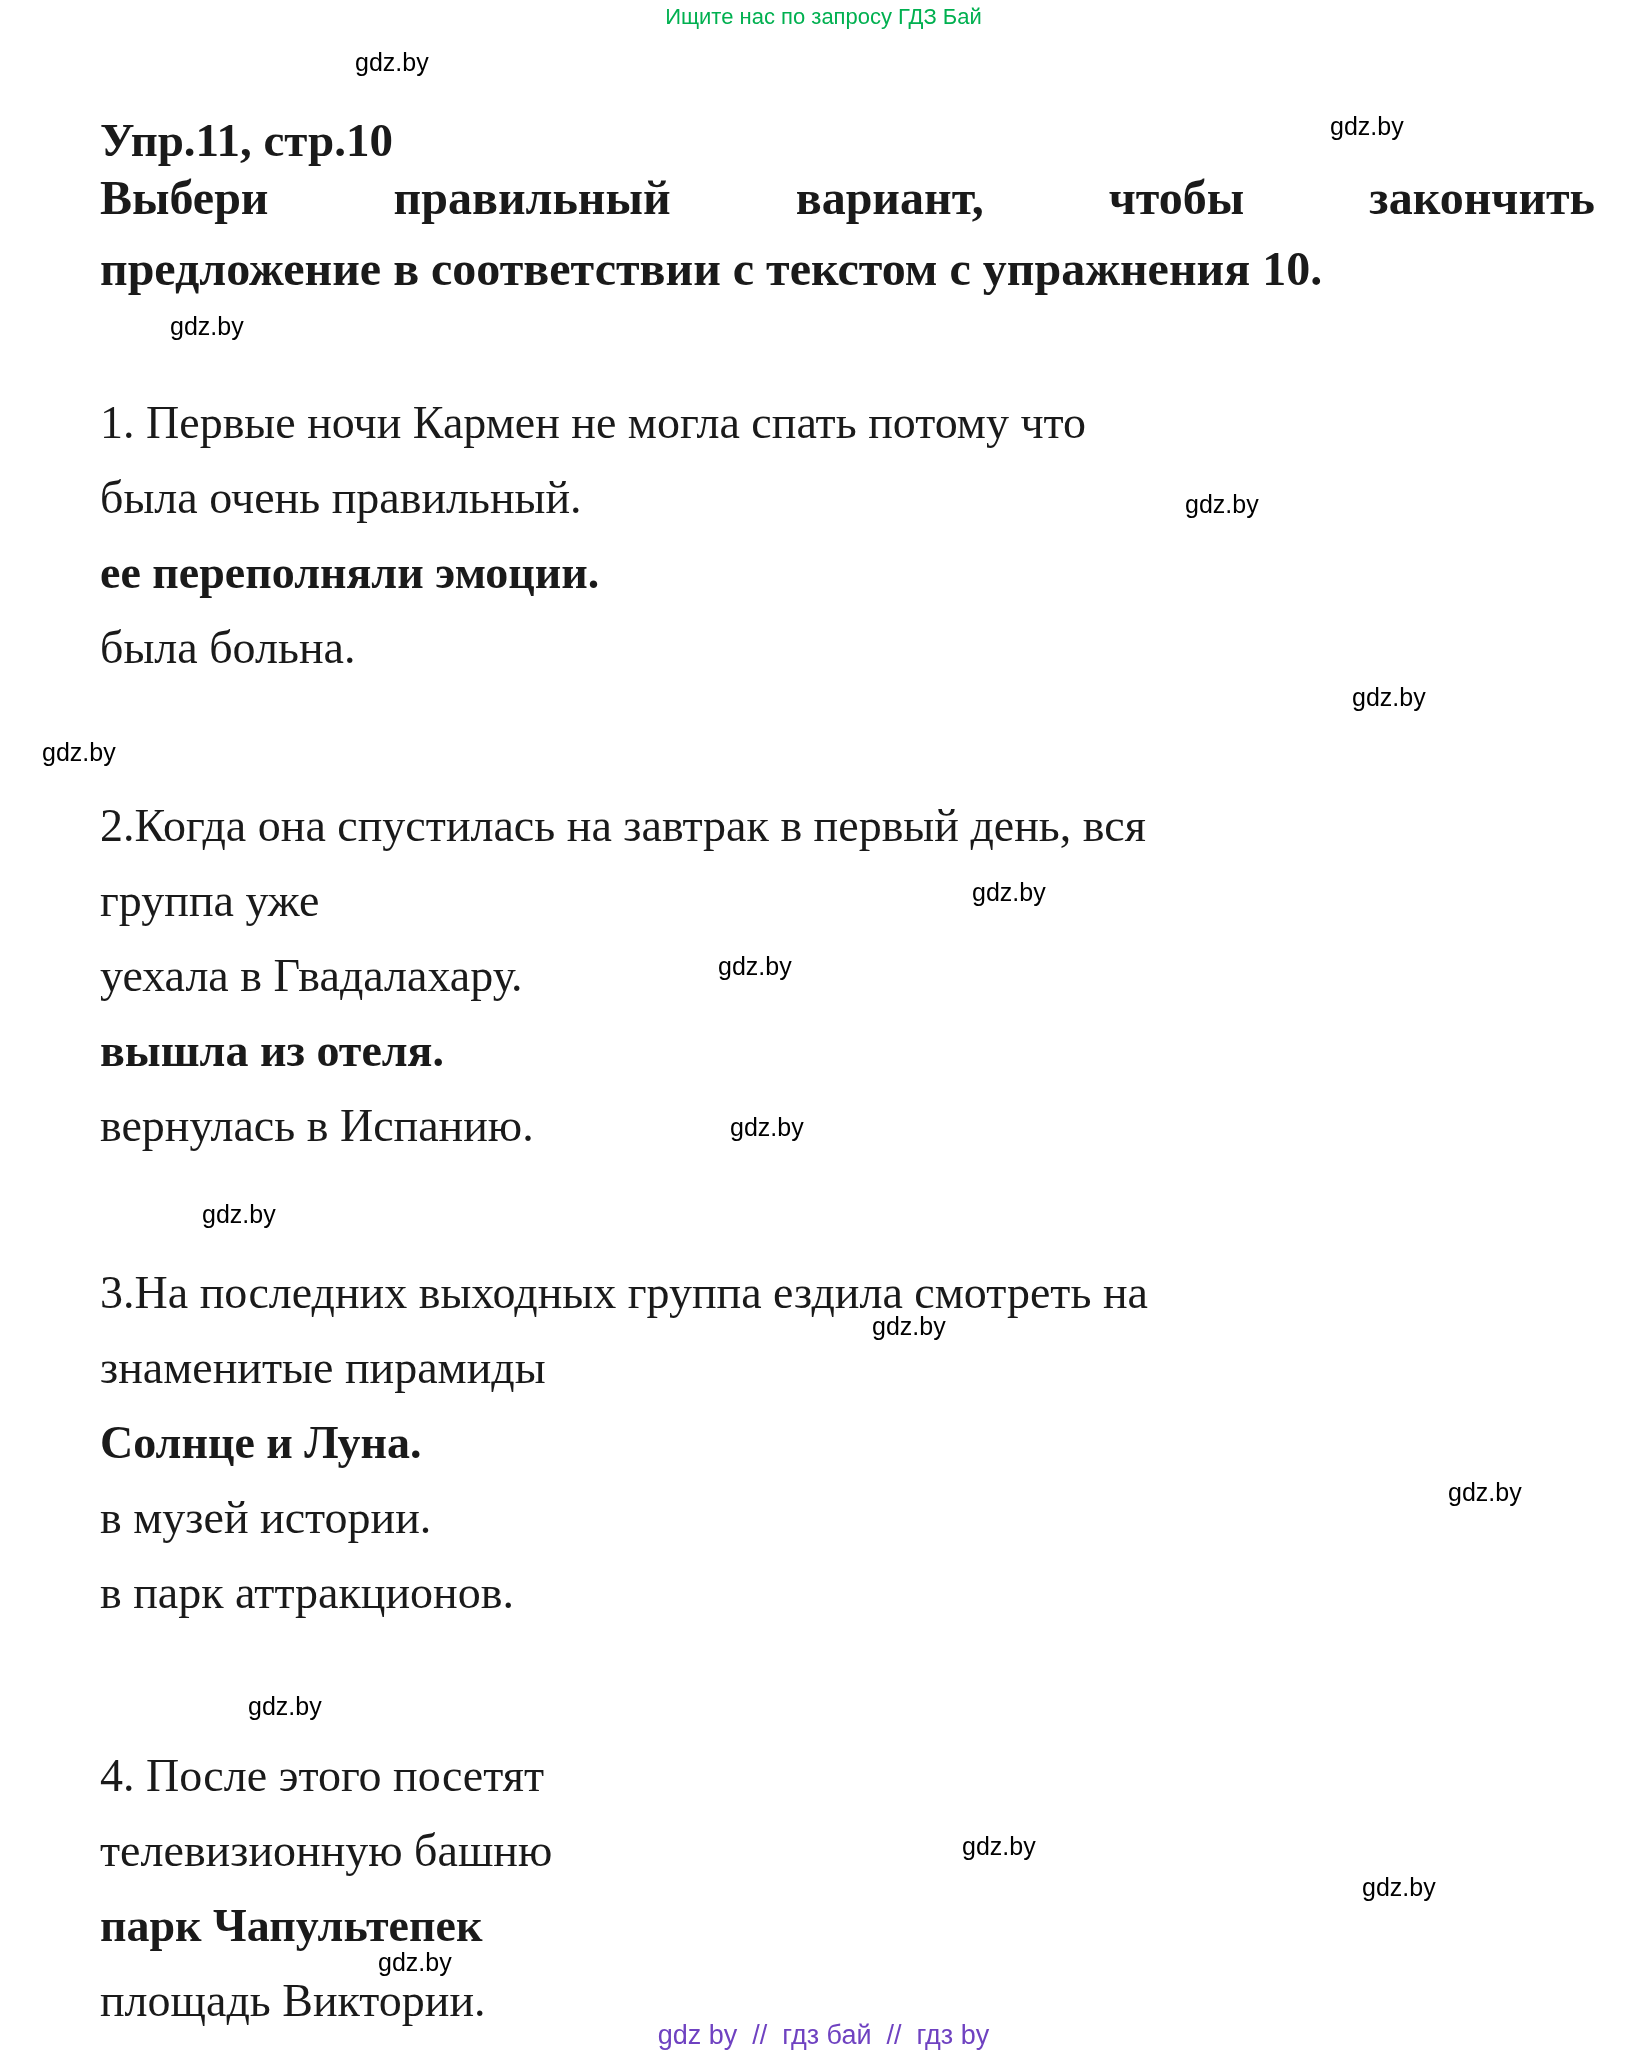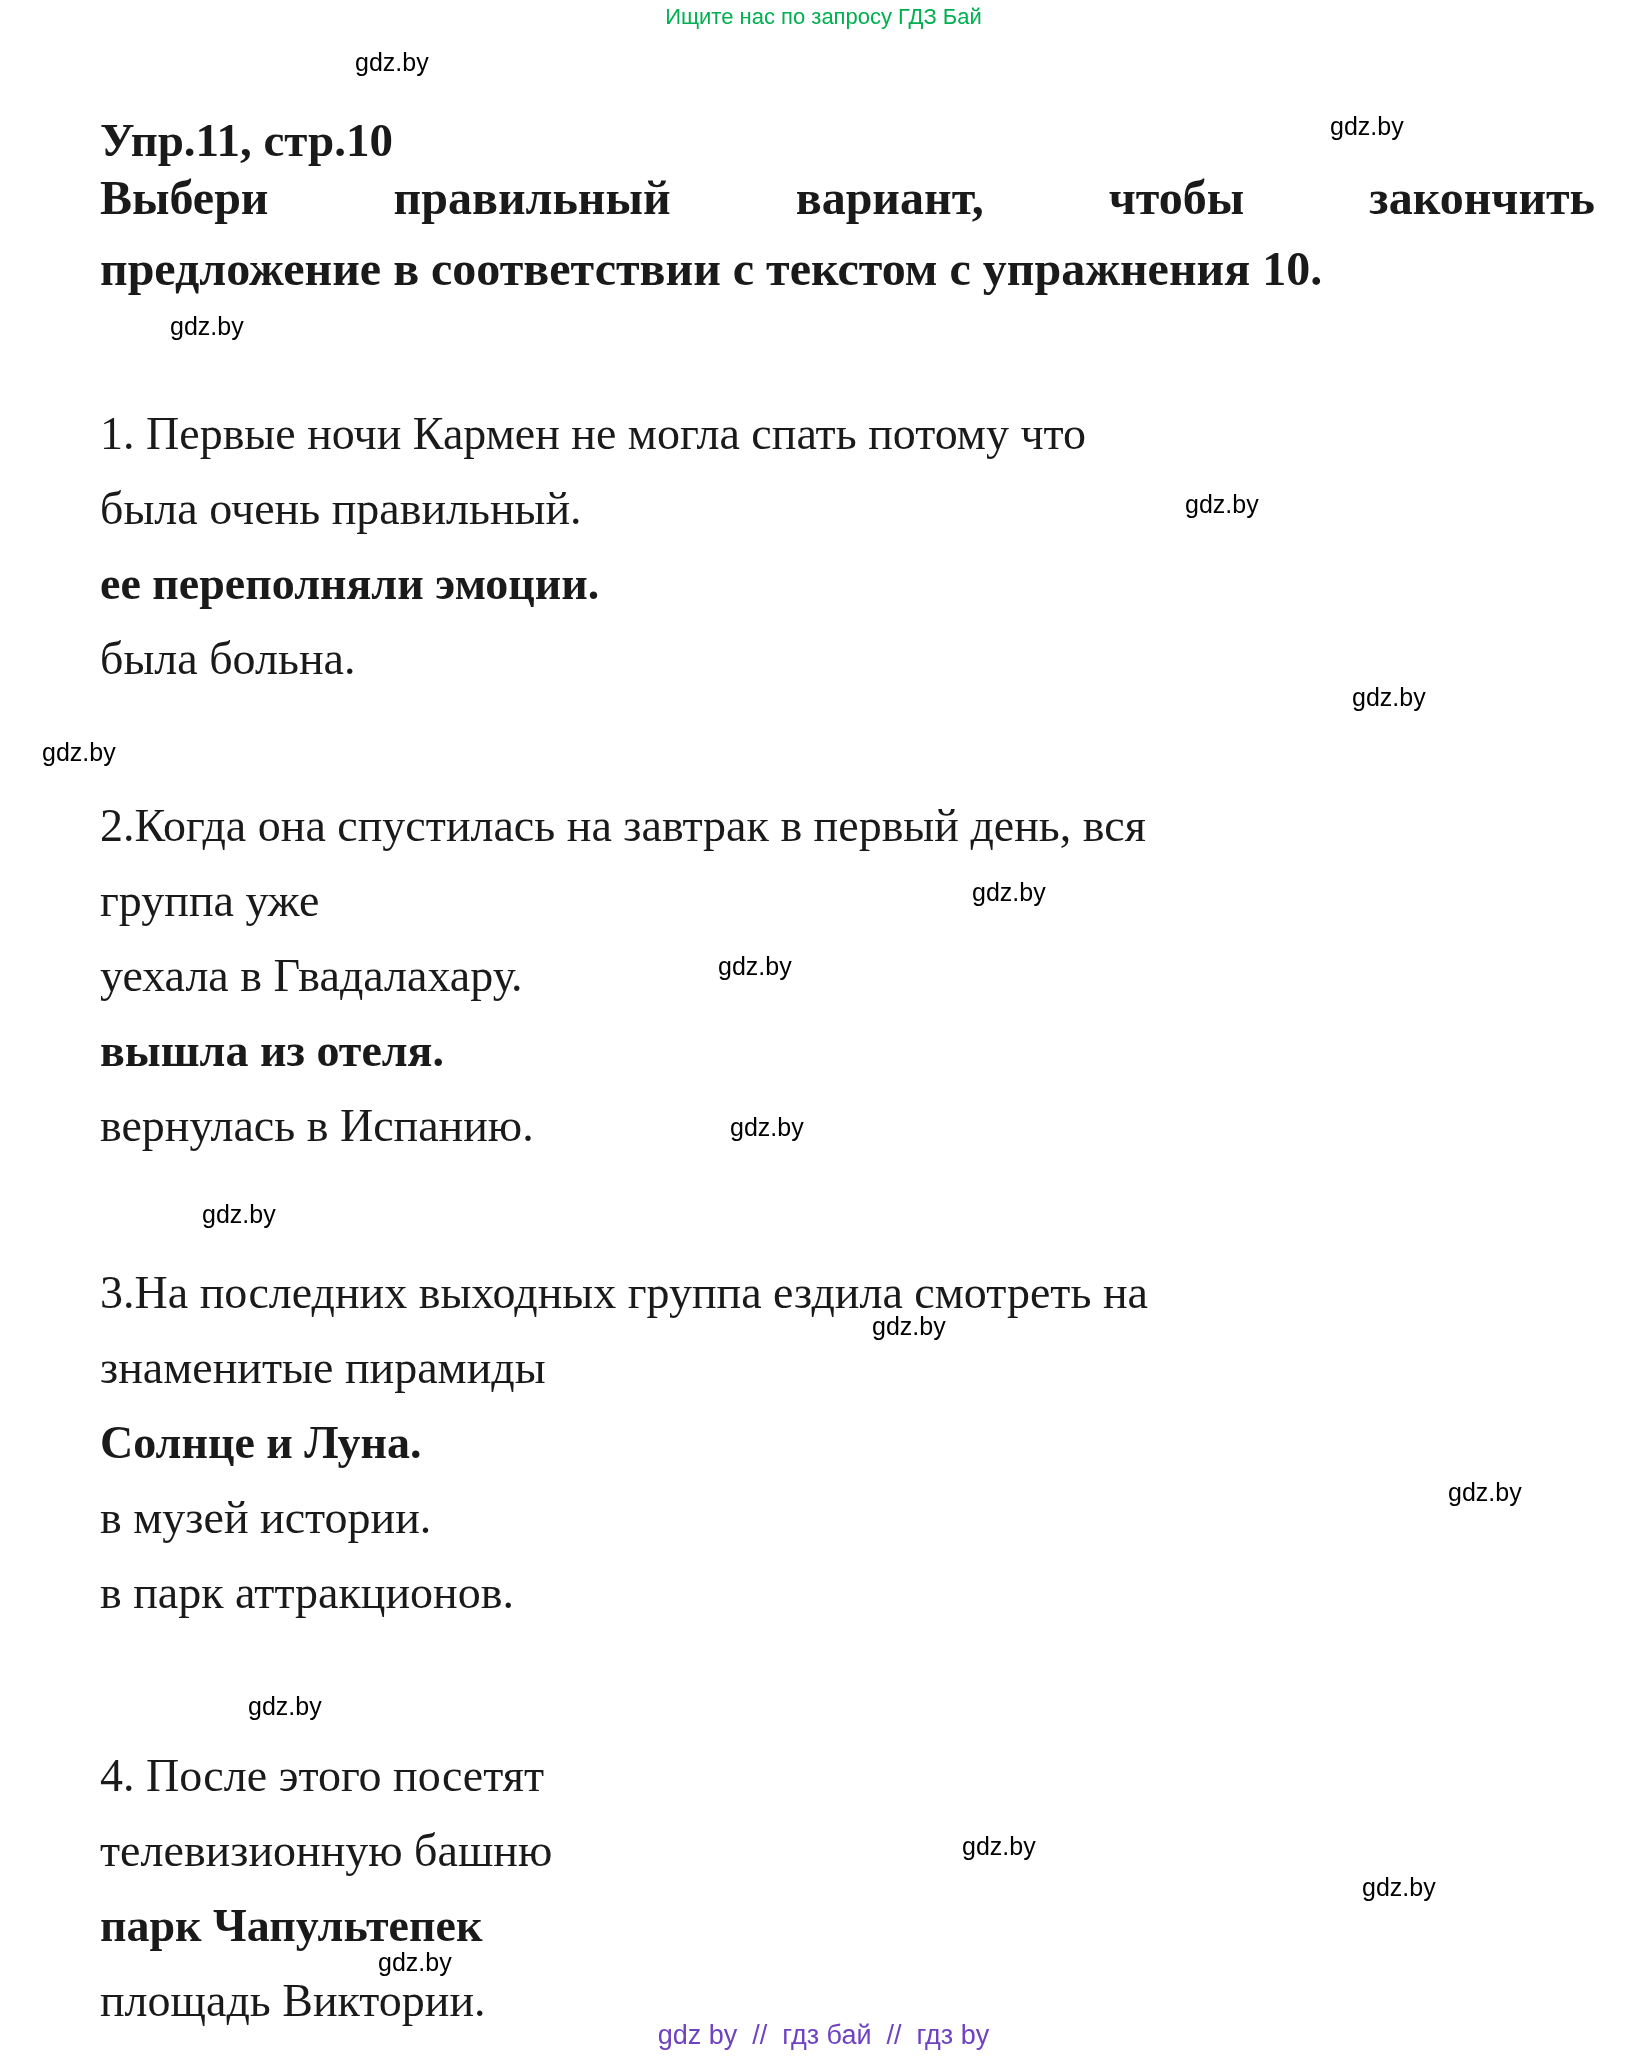--- a/index.html
+++ b/index.html
@@ -55,21 +55,21 @@
     width: 1500px;
     font-size: 46px;
     line-height: 75px;
   }
   .item .line {
     white-space: nowrap;
   }
   .item .correct {
     font-weight: bold;
   }
-  #item1 { top: 396px; }
+  #item1 { top: 385px; }
   #item2 { top: 788px; }
   #item3 { top: 1255px; }
   #item4 { top: 1738px; }
   .wm {
     position: absolute;
     font-family: "Liberation Sans", sans-serif;
     font-size: 25px;
     color: #000000;
     white-space: nowrap;
   }

